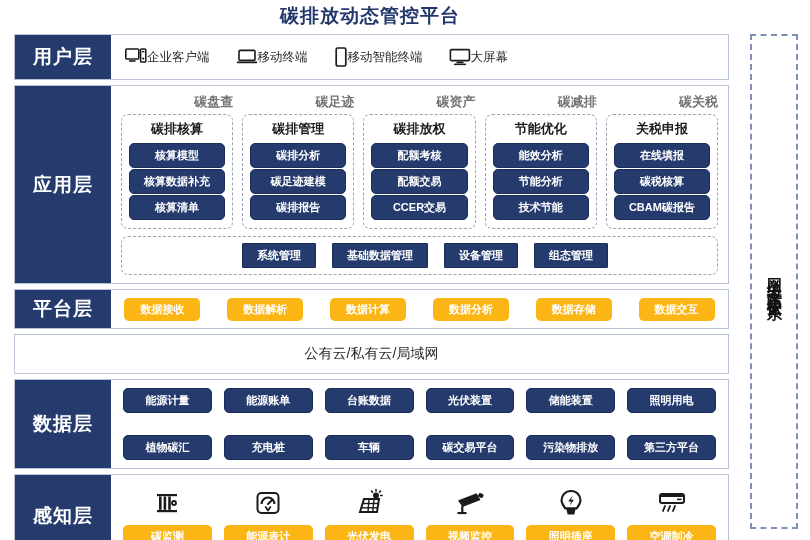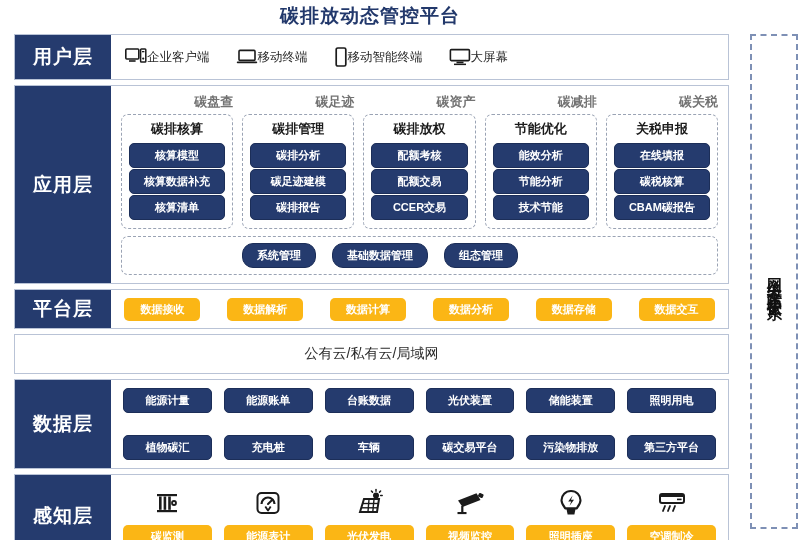--- a/index.html
+++ b/index.html
@@ -78,21 +78,21 @@
 
   .mgmt-wrap {
     margin-top: 7px;
     border: 1px dashed #9aa3b4; border-radius: 7px;
     padding: 6px 10px;
     display: flex; align-items: center; gap: 16px;
     padding-left: 120px;
   }
   .mgmt-pill {
     background: #253b6e; color: #fff; border: 1px solid #1c2e58;
-    border-radius: 11px; font-size: 11px; font-weight: bold;
+    border-radius: 1px; font-size: 11px; font-weight: bold;
     padding: 4px 14px; white-space: nowrap;
   }
 
   
   .plat-row {
     display: flex; align-items: center; justify-content: space-around;
     height: 38px; padding: 0 0;
   }
   .opill {
     background: #fbb615; color: #ffffff;
@@ -261,20 +261,21 @@
               <div class="pill">碳税核算</div>
               <div class="pill">CBAM碳报告</div>
             </div>
           </div>
 
         </div>
 
         <div class="mgmt-wrap">
           <div class="mgmt-pill">系统管理</div>
           <div class="mgmt-pill">基础数据管理</div>
+          <div class="mgmt-pill">设备管理</div>
           <div class="mgmt-pill">组态管理</div>
         </div>
       </div>
     </div>
 
     <div class="band">
       <div class="band-label">平台层</div>
       <div class="band-body">
         <div class="plat-row">
           <div class="opill">数据接收</div>

